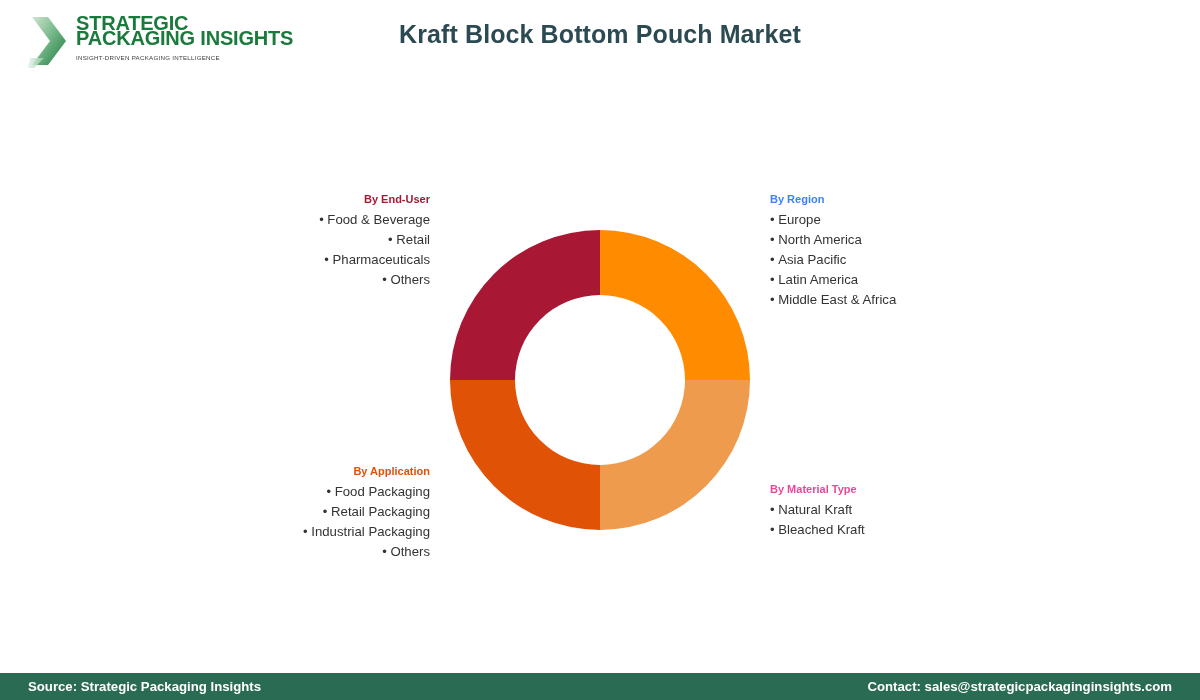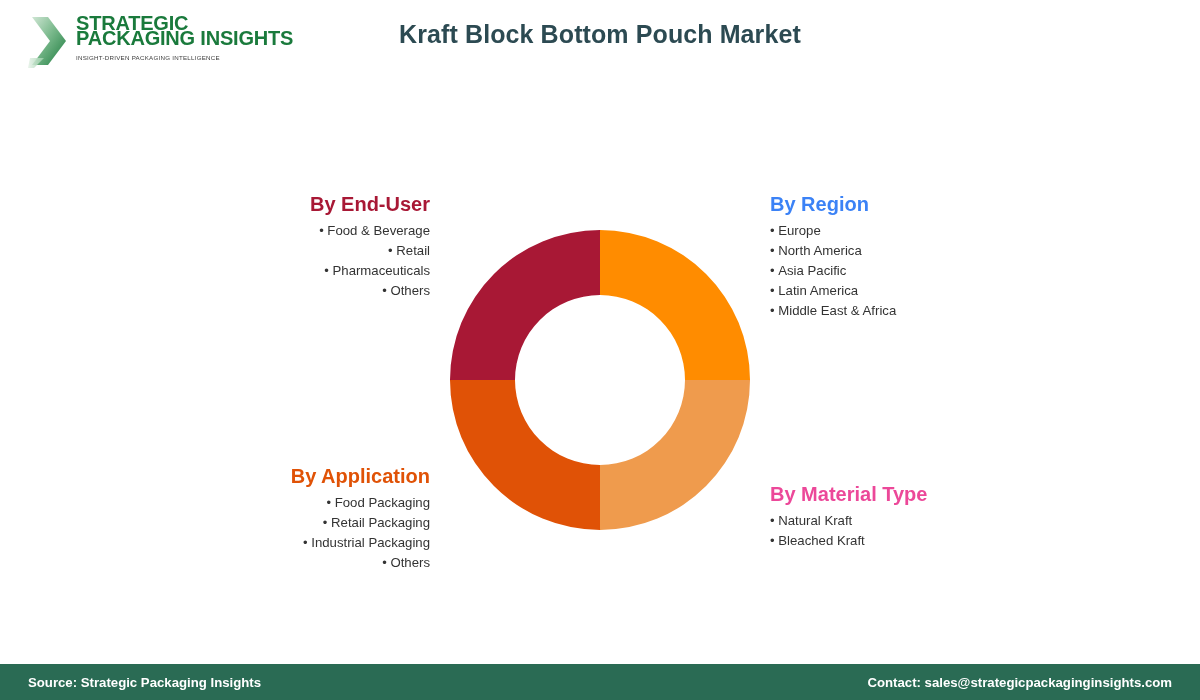--- a/index.html
+++ b/index.html
@@ -80,21 +80,21 @@
   .donut-wrap svg {
     display: block;
   }
 
   
   .cat {
     position: absolute;
   }
   .cat-title {
     font-family: "Liberation Sans", sans-serif;
-    font-size: 20px;
+    font-size: 11px;
     font-weight: bold;
     margin-bottom: 5px;
     white-space: nowrap;
   }
   .cat ul {
     list-style: none;
     margin: 0;
     padding: 0;
   }
   .cat li {
@@ -116,21 +116,21 @@
   #cat-region      { left: 770px; top: 193px; width: 260px; }
   #cat-application { left: 170px; top: 465px; width: 260px; }
   #cat-material    { left: 770px; top: 483px; width: 260px; }
 
   
   .footer {
     position: absolute;
     left: 0;
     bottom: 0;
     width: 1200px;
-    height: 36px;
+    height: 27px;
     background: #2a6b54;
     display: flex;
     align-items: center;
     justify-content: space-between;
     box-sizing: border-box;
     padding: 0 28px;
   }
   .footer-text {
     font-family: "Liberation Sans", sans-serif;
     font-size: 13.2px;

